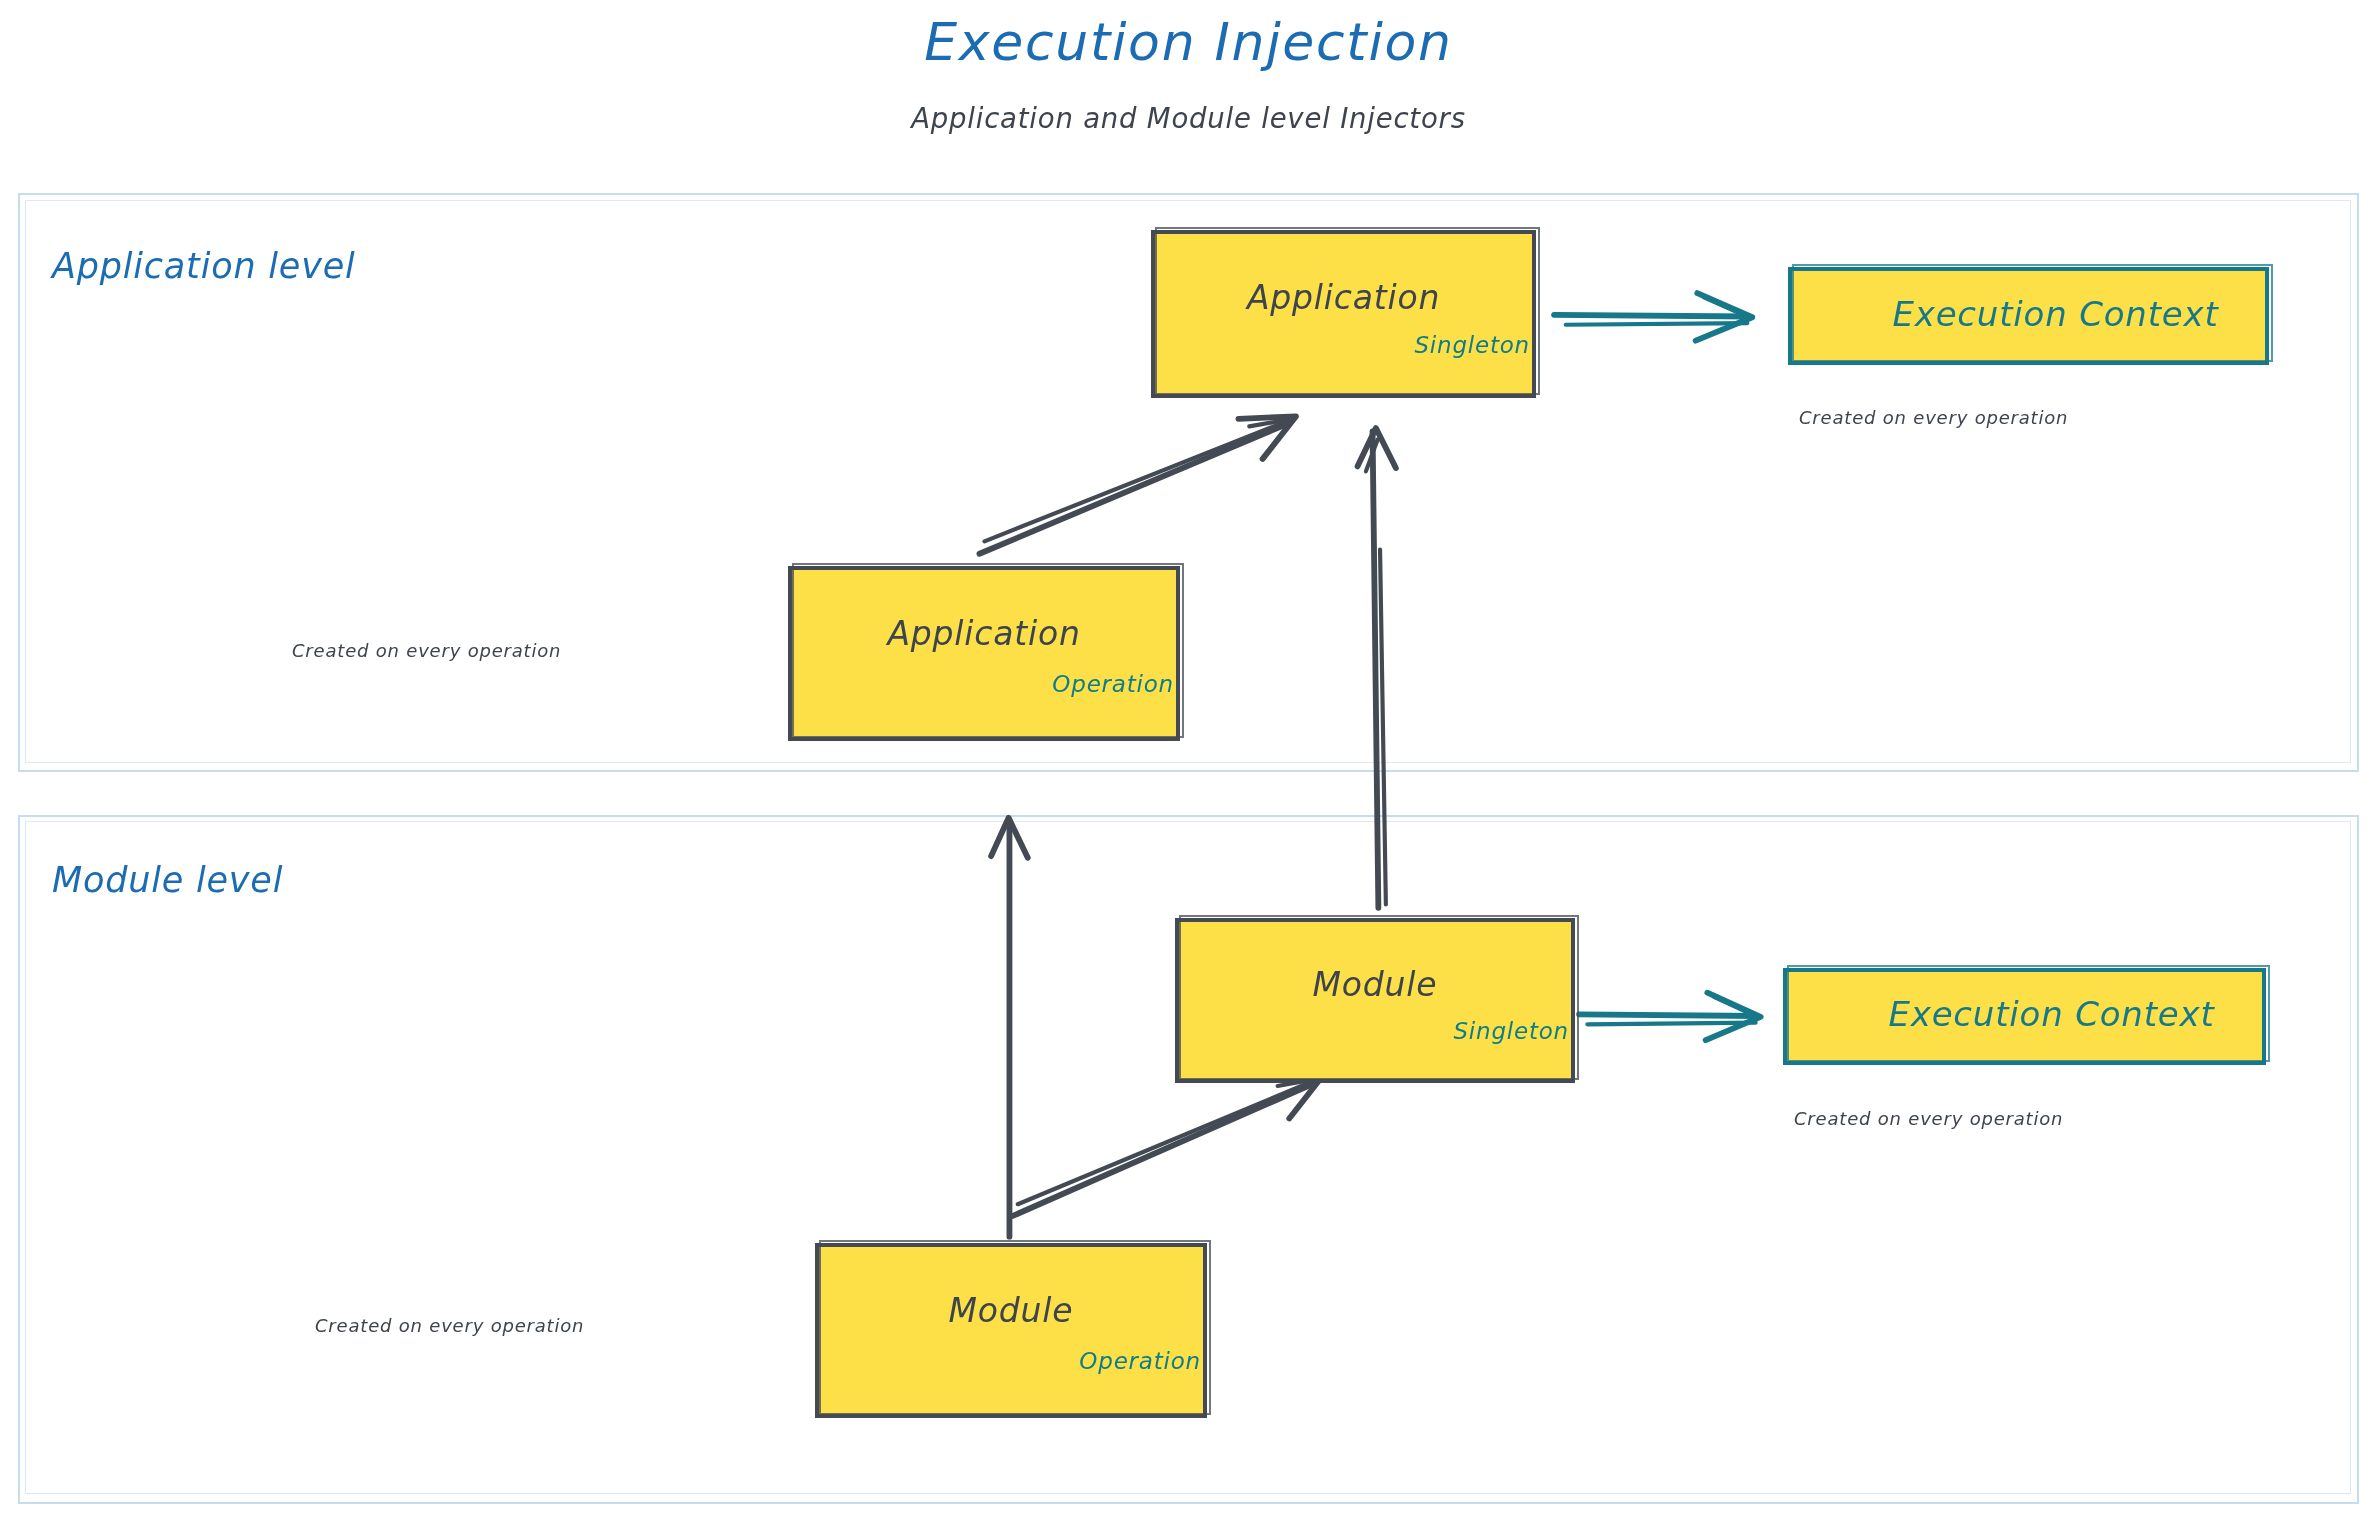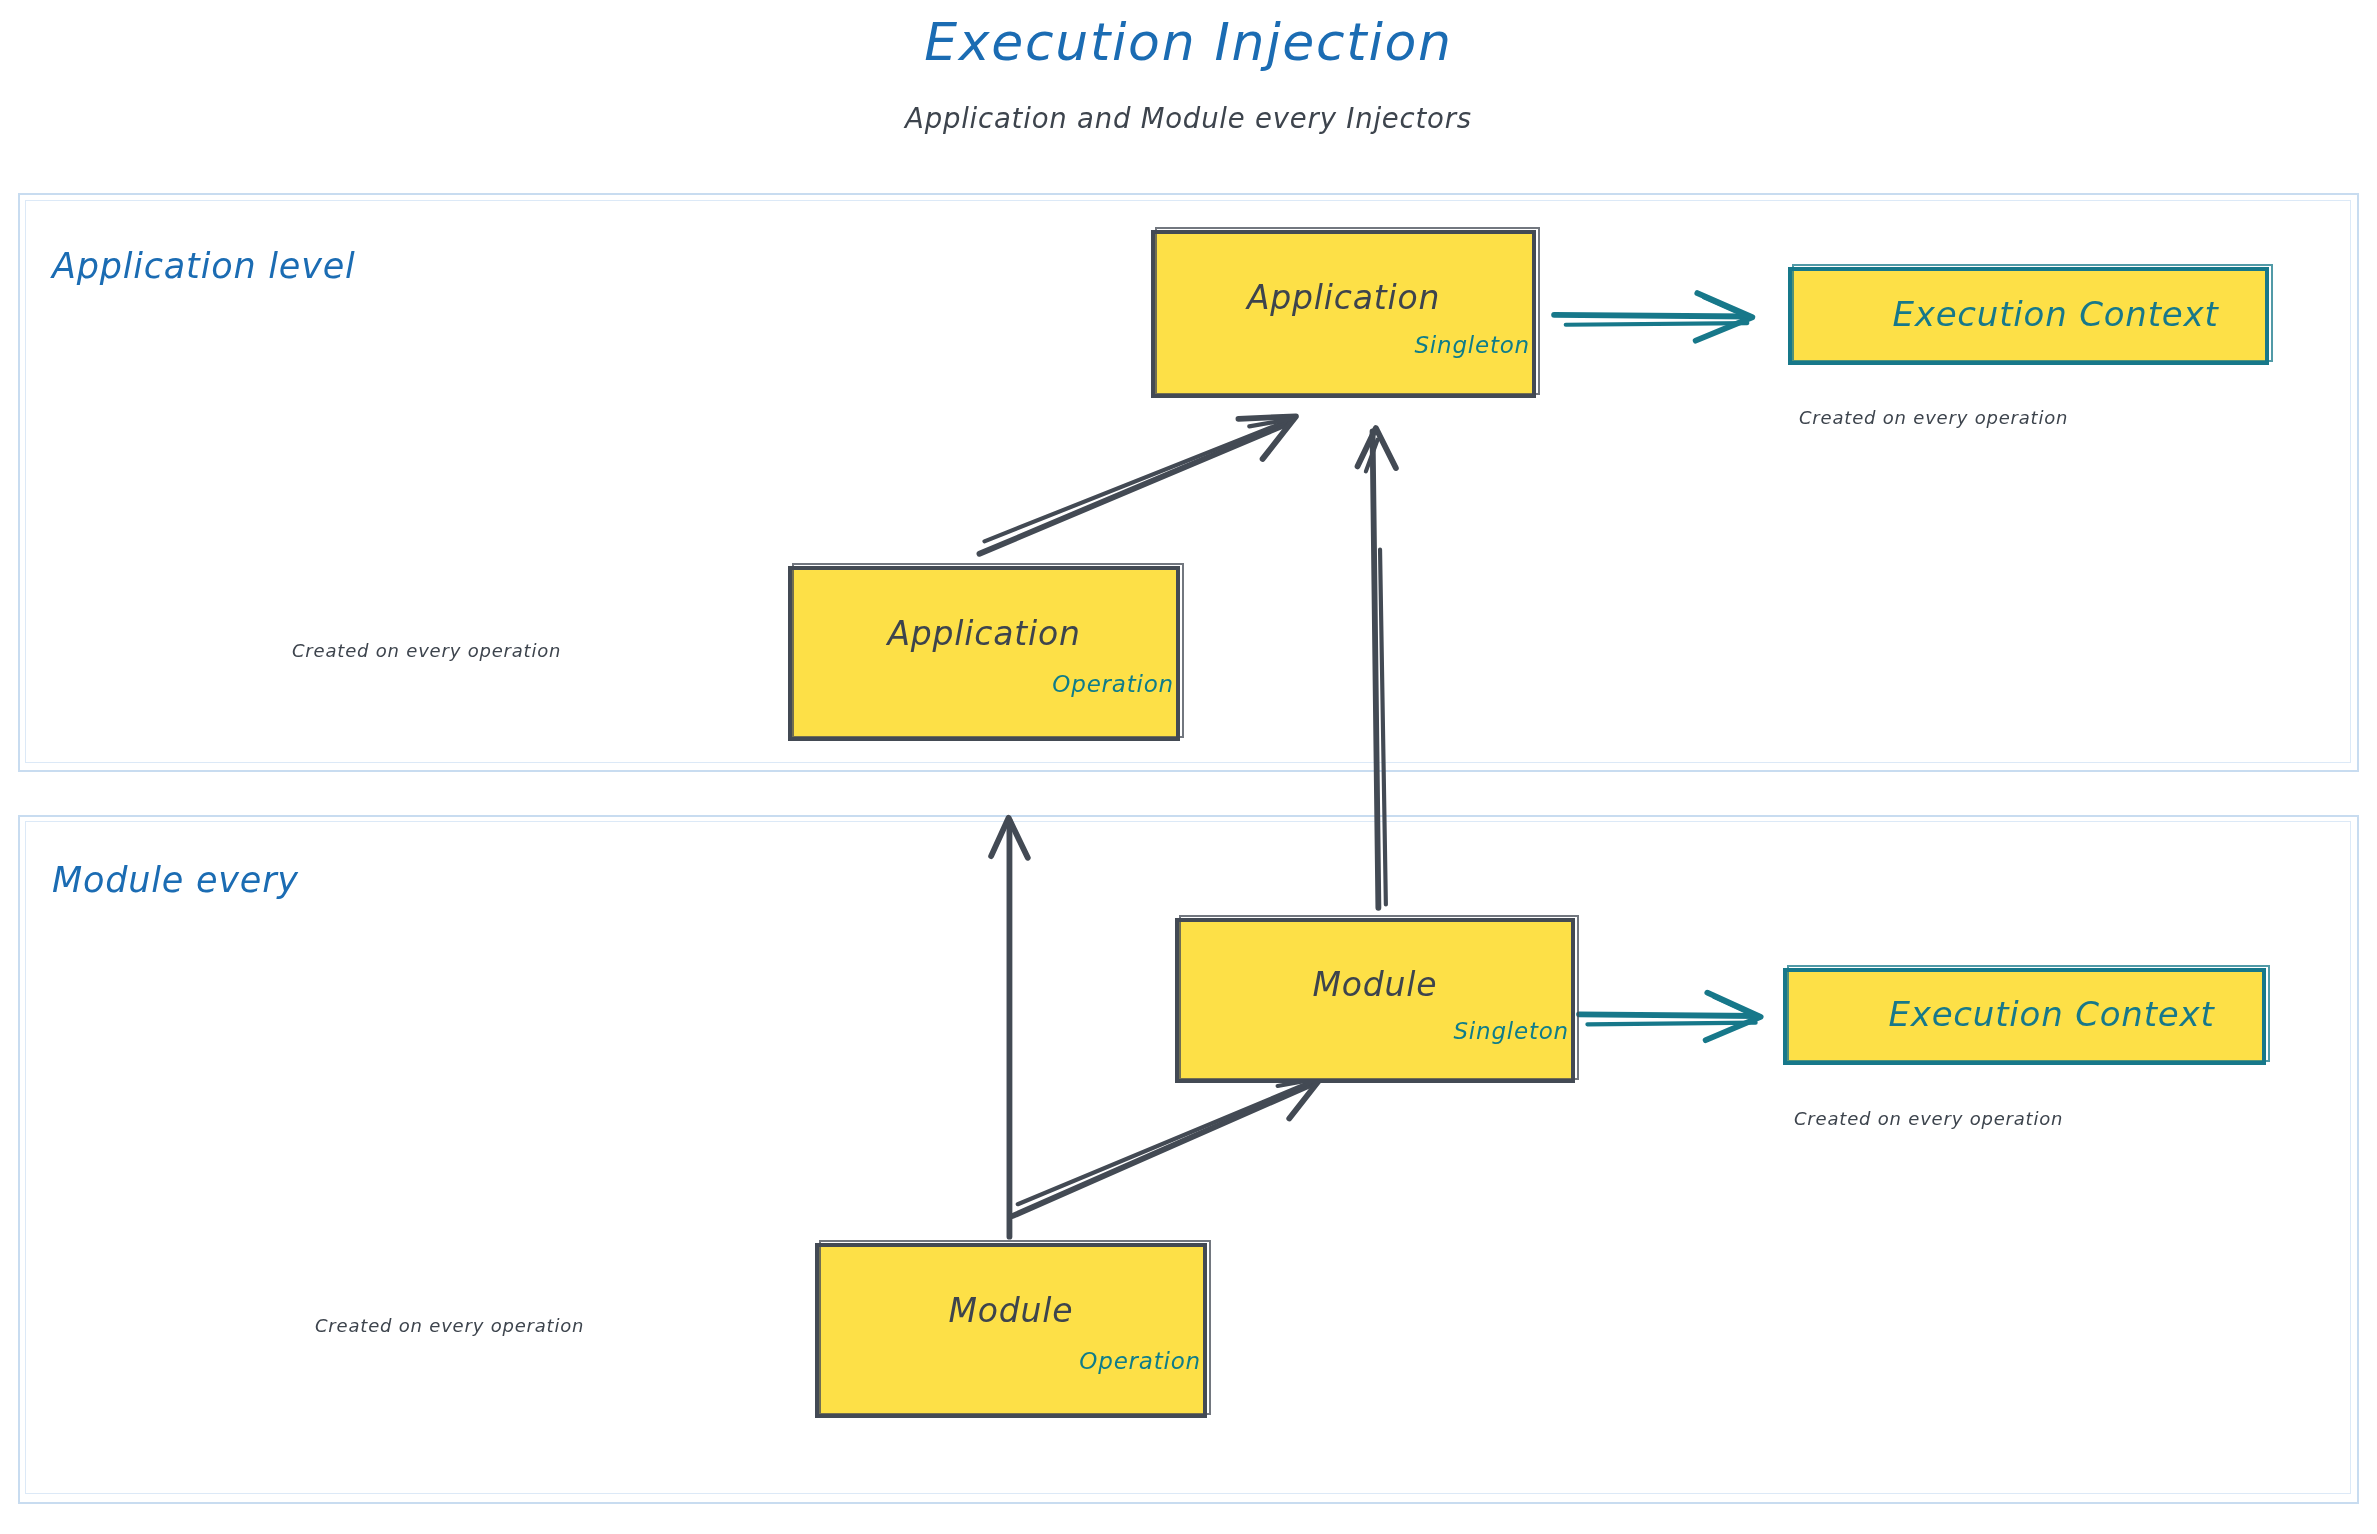--- a/index.html
+++ b/index.html
@@ -64,29 +64,29 @@
   .ink-thin{fill:none;stroke:#434a54;stroke-width:5;stroke-linecap:round;}
   .ink-teal{fill:none;stroke:#17788a;stroke-width:7;stroke-linecap:round;stroke-linejoin:round;}
   .ink-teal-thin{fill:none;stroke:#17788a;stroke-width:5;stroke-linecap:round;}
 </style>
 </head>
 <body>
 
 <div class="stage">
 
   <div class="title">Execution Injection</div>
-  <div class="subtitle">Application and Module every Injectors</div>
+  <div class="subtitle">Application and Module level Injectors</div>
 
   <div class="panel" style="left:18.3px;top:193px;width:2337px;height:575px;"></div>
   <div class="panel-inner" style="left:25px;top:200px;width:2324px;height:561px;"></div>
   <div class="panel-label" style="left:52px;top:246px;">Application level</div>
 
   <div class="panel" style="left:18.3px;top:815px;width:2337px;height:685px;"></div>
   <div class="panel-inner" style="left:25px;top:821px;width:2324px;height:671px;"></div>
-  <div class="panel-label" style="left:52px;top:860px;">Module every</div>
+  <div class="panel-label" style="left:52px;top:860px;">Module level</div>
 
   <svg class="arrows" viewBox="0 0 2854 1842">
 
     <g>
       <path class="ink-teal" d="M1866 378 L2100 380"></path>
       <path class="ink-teal-thin" d="M1880 390 L2098 388"></path>
       <path class="ink-teal" d="M2038 352 L2104 381 L2036 409"></path>
       <path class="ink-teal-thin" d="M2046 357 L2102 382"></path>
     </g>
 

